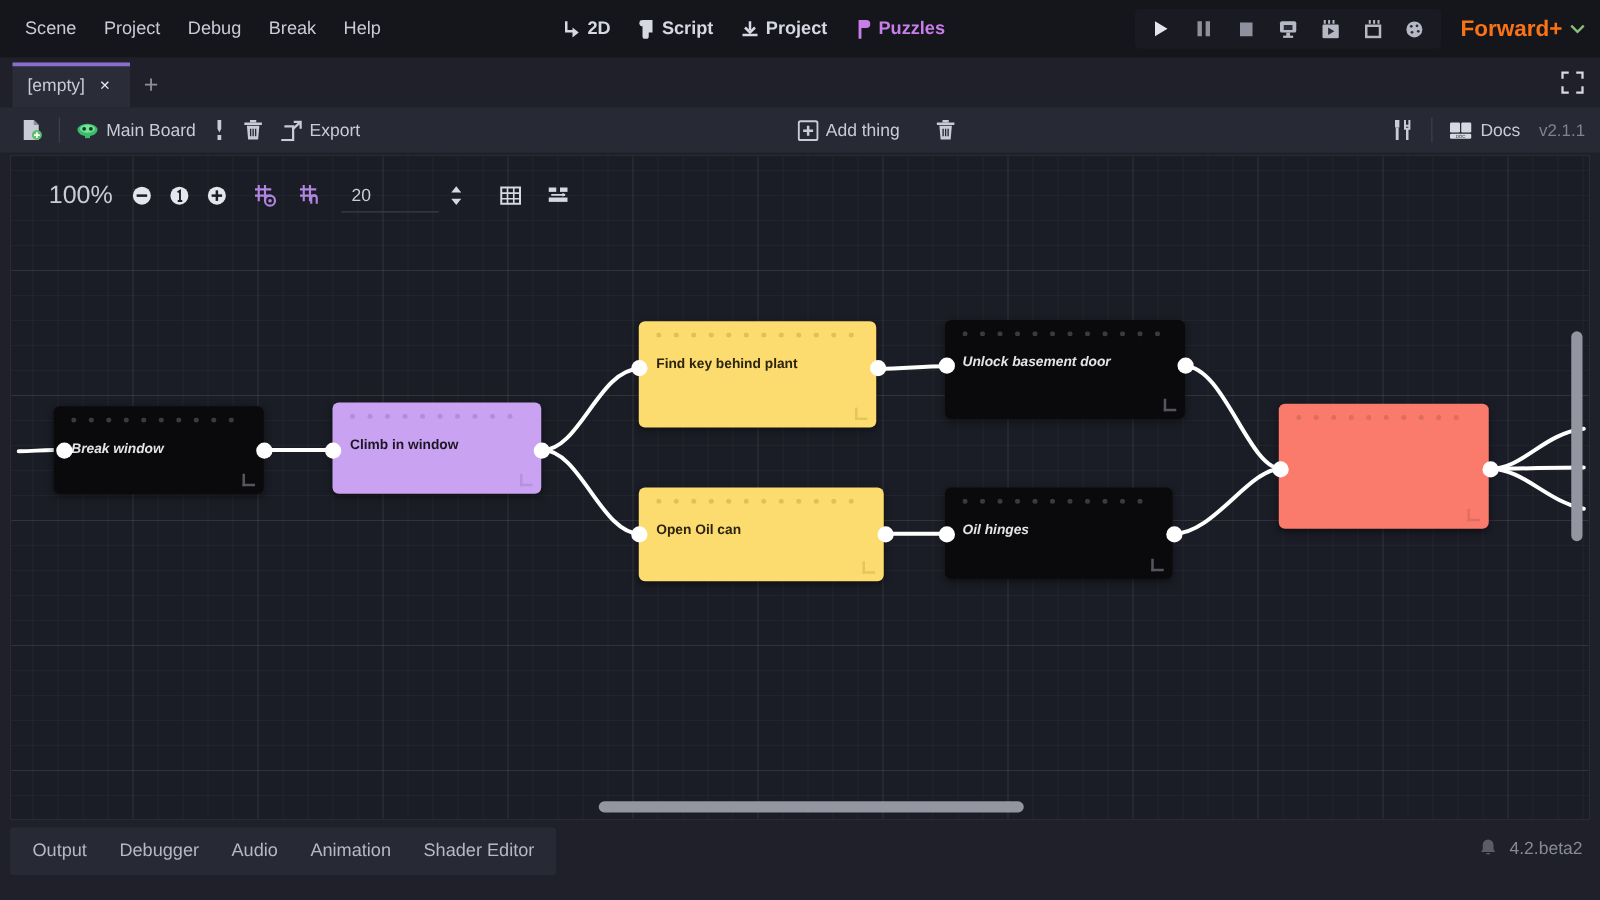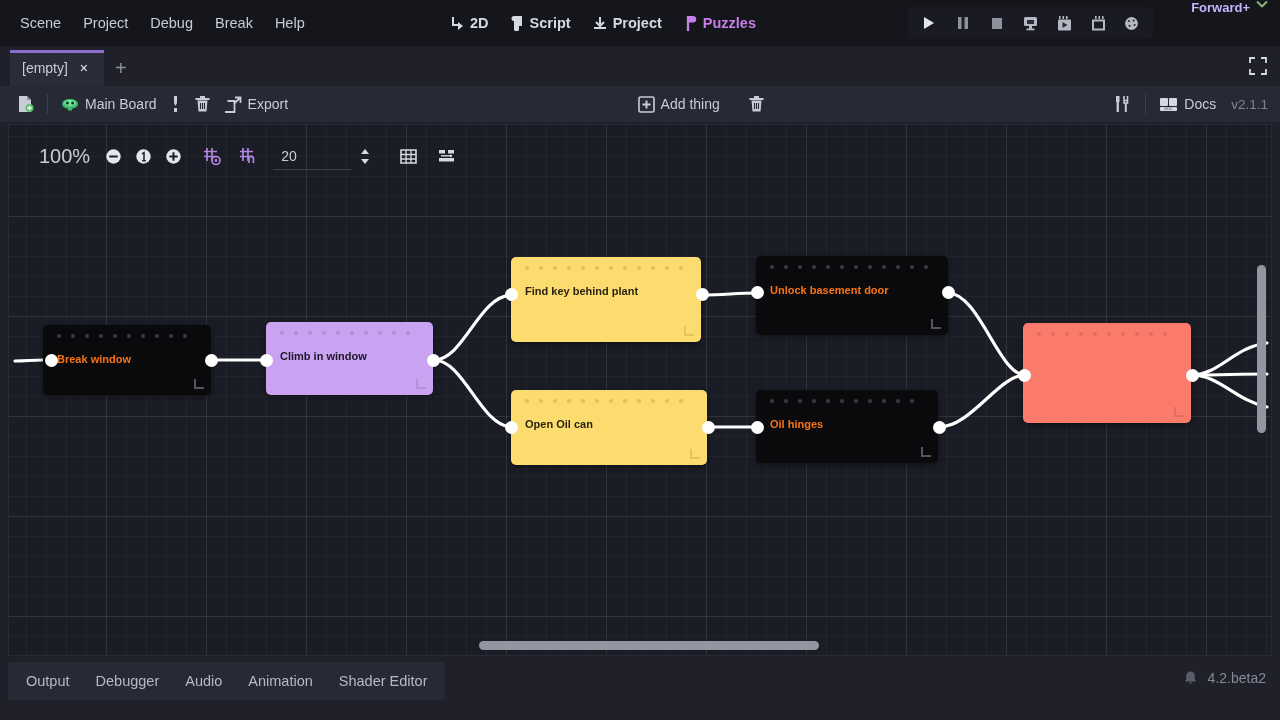--- a/index.html
+++ b/index.html
@@ -43,22 +43,22 @@
     display: flex; align-items: center; justify-content: space-around;
     padding: 0 4px;
   }
   .play-btn {
     width: 30px; height: 26px; display: flex; align-items: center; justify-content: center;
     border-radius: 3px;
   }
 
   .renderer-sel {
     position: absolute; right: 12px; top: 0; height: 46px;
-    display: flex; align-items: flex-start; gap: 6px;
-    font-size: 13px; color: #c4b5fd; font-weight: bold;
+    display: flex; align-items: center; gap: 6px;
+    font-size: 18px; color: #f97316; font-weight: bold;
   }
 
   
   .tabbar {
     position: absolute; left: 0; top: 46px; width: 1280px; height: 40px;
     background: #1f2029;
     display: flex; align-items: flex-end;
   }
   .tab {
     position: relative; height: 36px; margin-left: 10px;
@@ -150,21 +150,21 @@
   }
   .node .title {
     position: absolute; left: 14px; right: 16px; top: 24px;
     font-size: 11px; font-weight: bold; line-height: 1.85;
   }
   .node .resize {
     position: absolute; right: 7px; bottom: 6px; width: 10px; height: 10px;
     border-left: 2px solid; border-bottom: 2px solid;
   }
   .node.dark { background: #0a0a0d; }
-  .node.dark .title { color: #f97316; }
+  .node.dark .title { color: #e5e5e5; font-style: italic; }
   .node.dark .dots i { background: #3a3a42; }
   .node.dark .resize { border-color: #55555f; }
   .node.purple { background: #c9a3f2; }
   .node.purple .title { color: #1c1626; }
   .node.purple .dots i { background: #b08fd8; }
   .node.purple .resize { border-color: #b392de; }
   .node.yellow { background: #fcdc6e; }
   .node.yellow .title { color: #2b2410; }
   .node.yellow .dots i { background: #e0c254; }
   .node.yellow .resize { border-color: #e3c75d; }

